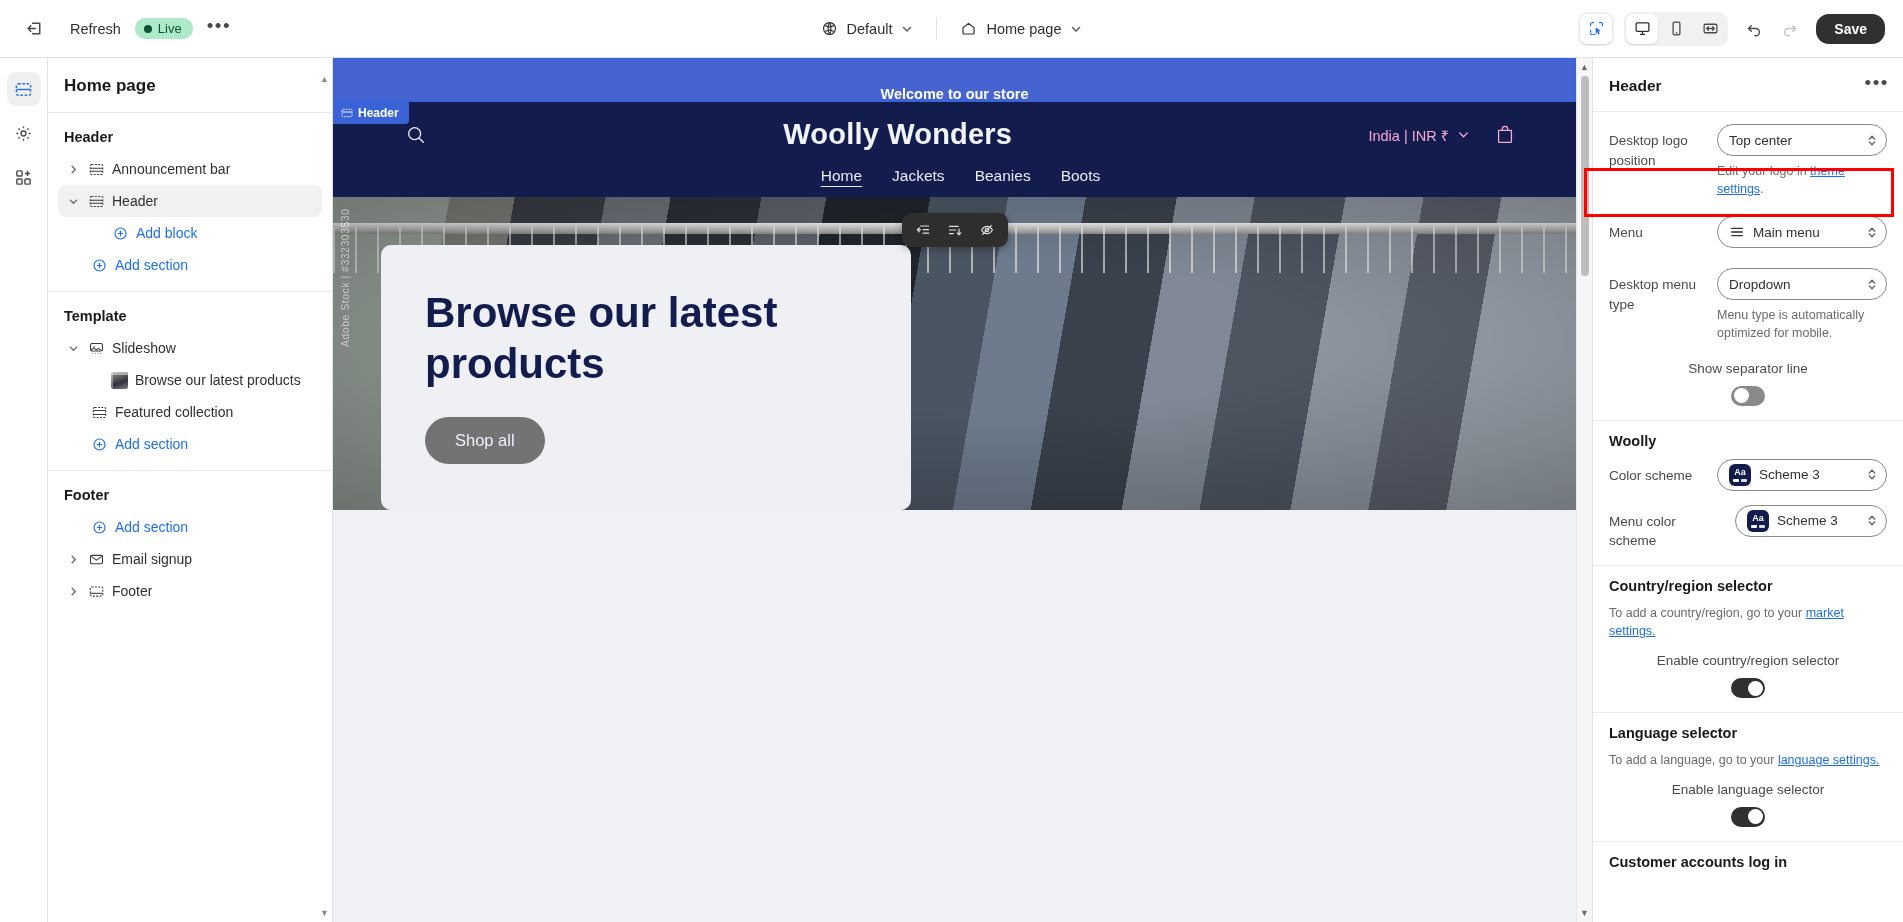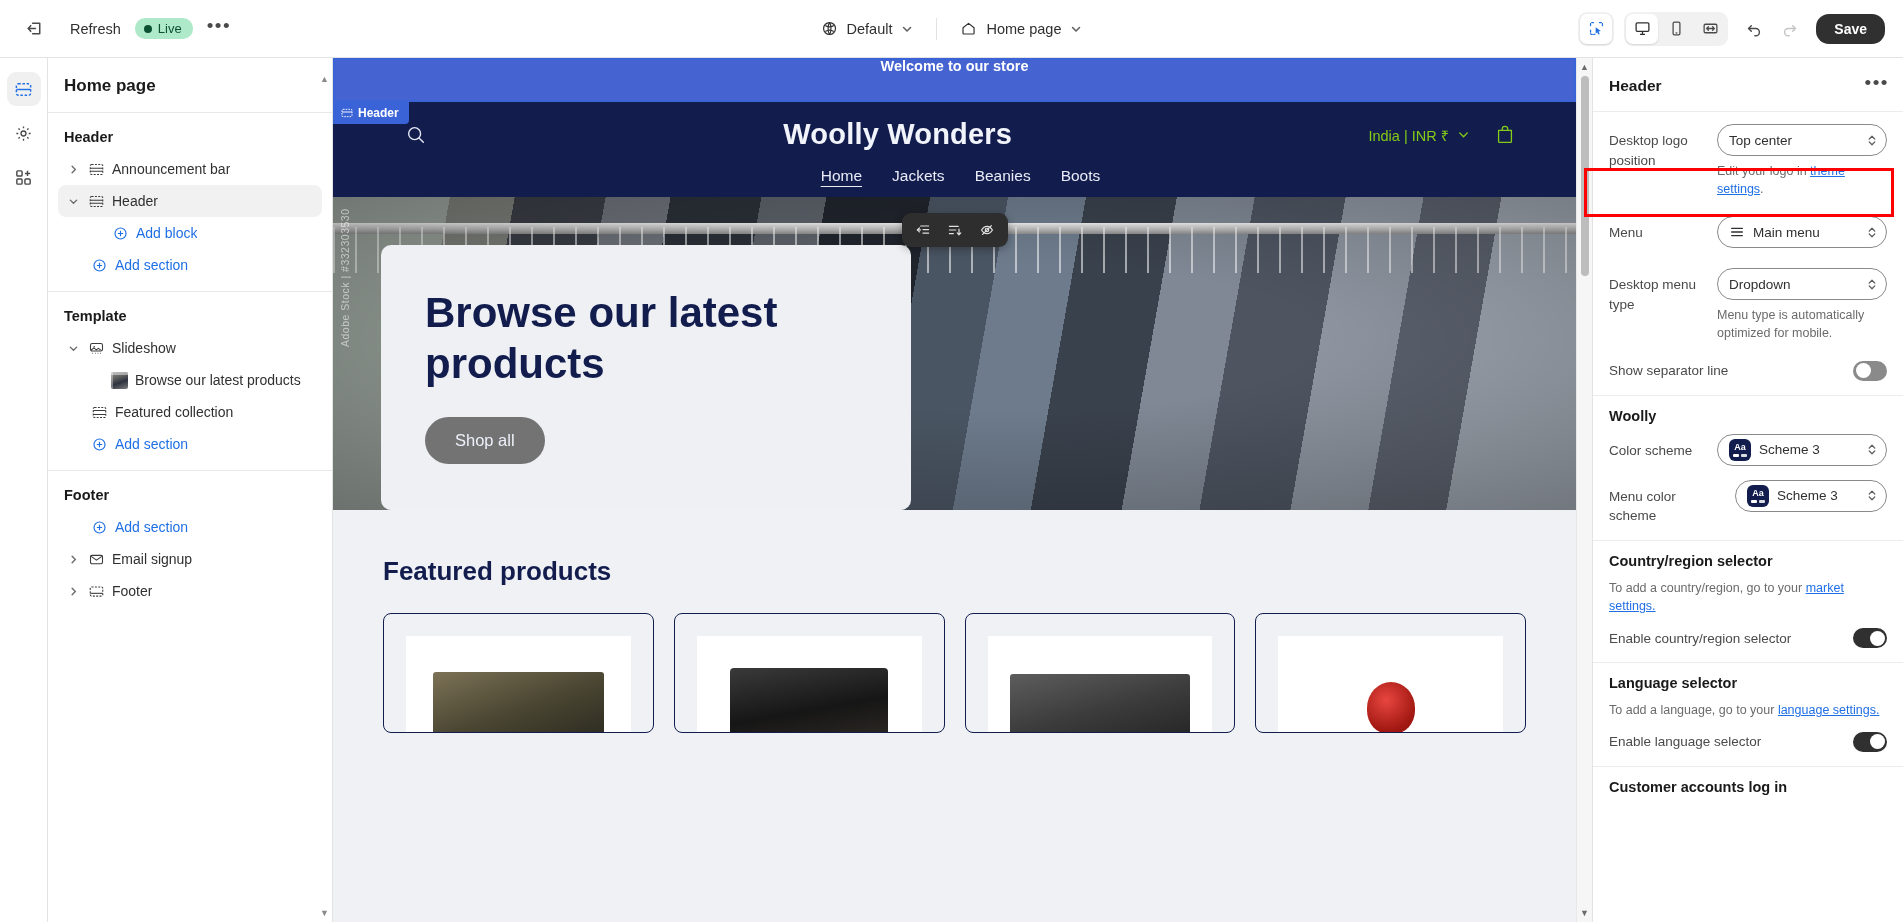--- a/index.html
+++ b/index.html
@@ -113,41 +113,41 @@
 
   
   .preview-wrap { flex: 1; min-width: 0; background: #ffffff; display:flex; flex-direction:column; position: relative; }
   .preview-inner { flex:1; position: relative; overflow: hidden; background:#fff; }
   .frame {
     position: absolute; left: 0; right: 16px; top: 0; bottom: 0; overflow: hidden; background: #eff1f5;
   }
 
   
   .ann-bar {
-    height: 44px; background: #4563d1; color: #fff; display: flex; align-items: flex-start;
+    height: 44px; background: #4563d1; color: #fff; display: flex; align-items: flex-end;
     justify-content: center; font-size: 14.5px; font-weight: 700; position: relative;
   }
   .section-tag {
     position: absolute; left: 0; top: 100%; background: #3b63d8; color: #fff;
     font-size: 12px; display: flex; align-items: center; gap: 5px;
     padding: 4px 10px 4px 8px; border-radius: 0 0 4px 0; z-index: 5;
   }
   .ann-outline { position: absolute; inset: 0; border: 2px solid #3b63d8; pointer-events: none; }
 
   
   .store-header {
     background: #121d4e; padding: 16px 0 12px 12px; position: relative;
   }
   .sh-row { display: flex; align-items: center; padding: 0 60px; }
   .sh-search { color: #e6e9f5; }
   .sh-logo {
     flex: 1; text-align: center; color: #f2f4fb; font-size: 29px; font-weight: 700;
     letter-spacing: .2px;
   }
-  .sh-right { display: flex; align-items: center; gap: 24px; color: #84cc16; font-size: 14.5px; }
+  .sh-right { display: flex; align-items: center; gap: 24px; color: #f9a8d4; font-size: 14.5px; }
   .sh-country { display: flex; align-items: center; gap: 8px; }
   .sh-nav {
     display: flex; align-items: center; justify-content: center; gap: 30px;
     margin-top: 16px; color: #e9ebf6; font-size: 15.5px;
   }
   .sh-nav a { color: #e9ebf6; text-decoration: none; }
   .sh-nav a.current { text-decoration: underline; text-underline-offset: 5px; }
 
   
   .hero { position: relative; height: 313px; overflow: hidden; background:#6f6f6f; }
@@ -239,21 +239,21 @@
   .hint { font-size: 12.5px; color: #6b6b6b; line-height: 1.45; margin-top: 6px; }
   .link { color: #1f6fe5; text-decoration: underline; }
   .swatch {
     width: 22px; height: 22px; min-width: 22px; border-radius: 6px; background: #121d4e;
     display: flex; flex-direction: column; align-items: center; justify-content: center; gap: 2px;
   }
   .swatch .aa { color: #fff; font-size: 9px; line-height: 1; font-weight: 600; }
   .swatch .bars { display: flex; gap: 2px; }
   .swatch .bars i { display: block; width: 6px; height: 3px; background: #fff; border-radius: 1px; }
   .swatch .bars i.b2 { background: #fff; opacity: .85; }
-  .toggle-row { display: flex; align-items: center; justify-content: space-between; gap: 10px; }
+  .toggle-row { display: flex; align-items: center; justify-content: space-between; gap: 10px; flex-direction: column; }
   .toggle-label { font-size: 13.5px; color: #4a4a4a; }
   .toggle { width: 34px; height: 20px; border-radius: 11px; position: relative; }
   .toggle .knob { position: absolute; top: 2.5px; width: 15px; height: 15px; border-radius: 50%; background: #fff; }
   .toggle.off { background: #8a8a8a; }
   .toggle.off .knob { left: 2.5px; }
   .toggle.on { background: #303030; }
   .toggle.on .knob { right: 2.5px; }
   .rp-desc { font-size: 12.5px; color: #6b6b6b; line-height: 1.5; margin-bottom: 12px; }
   .highlight-box {
     position: absolute; border: 3px solid #ff0000; pointer-events: none; z-index: 30;
@@ -623,45 +623,20 @@
                 </svg>
               </div>
             </div>
 
             <div class="hero-card">
               <div class="hero-h1">Browse our latest products</div>
               <div class="shop-btn">Shop all</div>
             </div>
           </div>
 
-          <div class="featured">
-            <div class="feat-title">Featured products</div>
-            <div class="feat-grid">
-              <div class="prod-card">
-                <div class="prod-img">
-                    <div class="p1"></div>
-                  </div>
-              </div>
-              <div class="prod-card">
-                <div class="prod-img">
-                    <div class="p2"></div>
-                  </div>
-              </div>
-              <div class="prod-card">
-                <div class="prod-img">
-                    <div class="p3"></div>
-                  </div>
-              </div>
-              <div class="prod-card">
-                <div class="prod-img">
-                    <div class="p4"></div>
-                  </div>
-              </div>
-            </div>
-          </div>
 
         </div>
 
         <div class="preview-scrollbar">
           <span class="pv-arrow">▲</span>
           <div class="pv-track">
             <div class="pv-thumb"></div>
           </div>
           <span class="pv-arrow">▼</span>
         </div>

